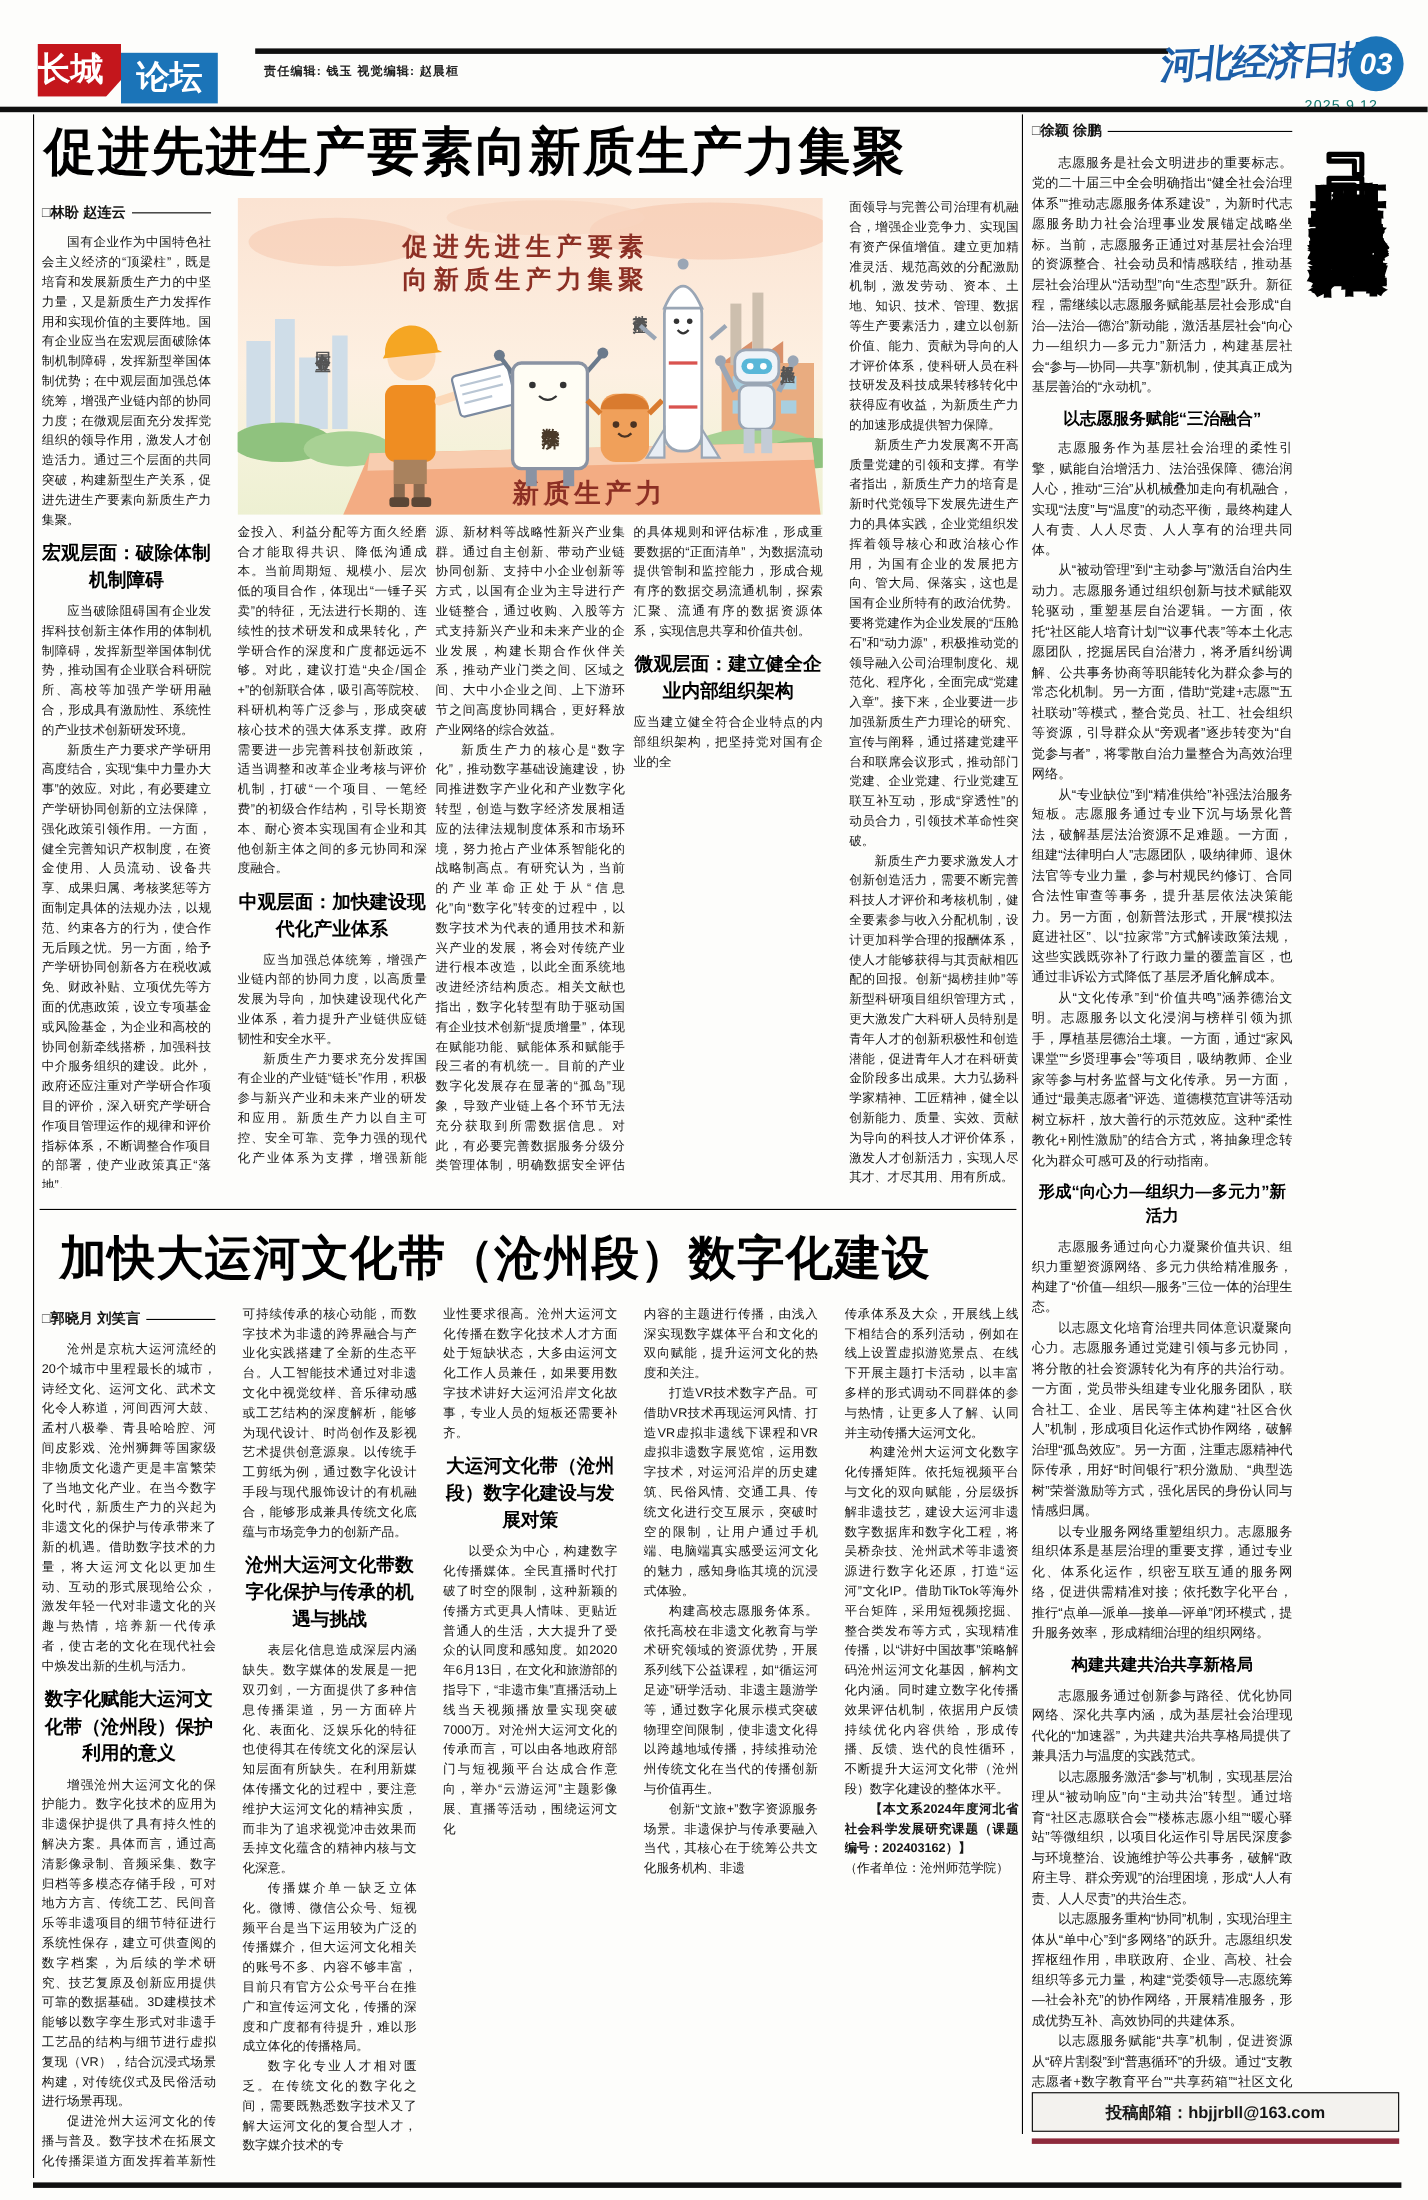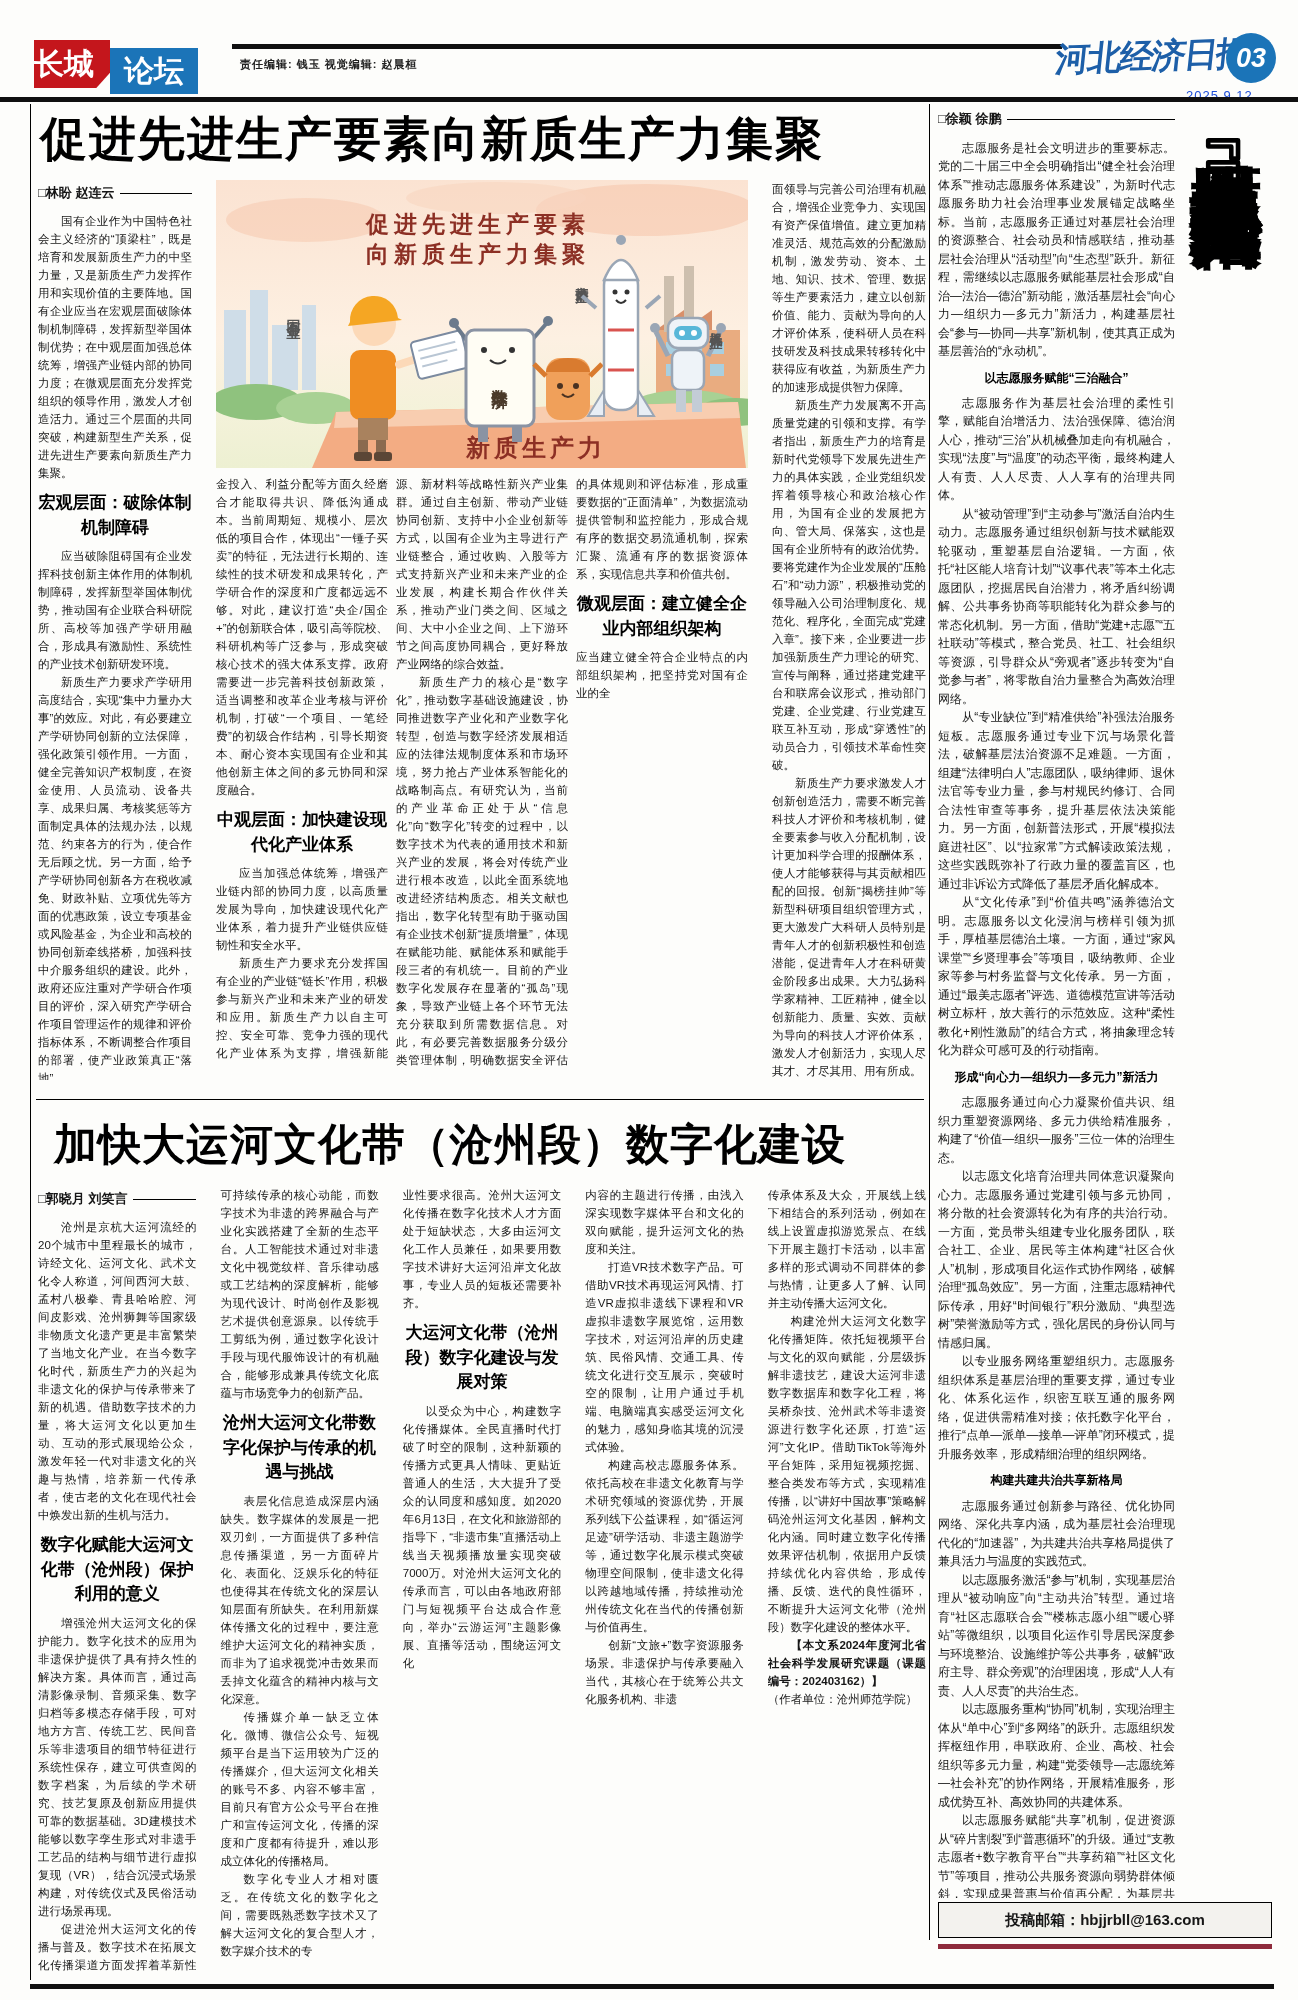--- a/index.html
+++ b/index.html
@@ -12,21 +12,21 @@
            width:76px;text-align:left;clip-path:polygon(0 0,100% 0,100% 68%,82% 100%,0 100%);}
   .logo-lt{background:#1b74b8;color:#fff;font-weight:900;font-size:30px;line-height:46px;
            width:88px;text-align:center;margin-top:8px;}
   .ed-line{left:240px;top:57px;font-size:11px;font-weight:700;color:#222;letter-spacing:1px;}
   .head-rule{left:232px;top:44px;width:830px;height:5px;background:#101010;}
   .mast-title{left:1056px;top:34px;width:170px;font-family:"Liberation Serif",serif;
               font-weight:900;font-size:34px;color:#1d5fa8;transform:skewX(-8deg) rotate(-2deg);
               letter-spacing:-2px;white-space:nowrap;}
   .page-circle{left:1226px;top:33px;width:50px;height:50px;border-radius:50%;background:#1b74b8;
                color:#fff;font-weight:900;font-size:27px;display:flex;align-items:center;justify-content:center;font-style:italic;}
-  .date{left:1186px;top:88px;font-size:13px;color:#1d4ed8;letter-spacing:1px;}
+  .date{left:1186px;top:88px;font-size:13px;color:#0f766e;letter-spacing:1px;}
   .header-bar{left:0;top:97px;width:1298px;height:5px;background:#101010;}
   
   .vline-left{left:30px;top:104px;width:1px;height:1876px;background:#000;}
   .vline-mid{left:929px;top:104px;width:1px;height:1836px;background:#000;}
   .hline-between{left:36px;top:1099px;width:888px;height:1px;background:#000;}
   .bottom-bar{left:30px;top:1984px;width:1244px;height:5px;background:#101010;}
   
   .art{line-height:18px;font-size:11.5px;text-align:justify;}
   h2.headline{font-family:"Liberation Serif",serif;font-weight:900;color:#000;margin:0;}
   .cols{display:flex;gap:24px;}
@@ -45,21 +45,21 @@
   #a1mid{width:532px;display:flex;flex-direction:column;}
   #a1midcols{margin-top:7px;flex:1;column-count:3;column-gap:8px;column-fill:auto;overflow:hidden;}
   #art1 .cols{height:900px;}
   
   #art2{left:38px;top:1104px;width:888px;height:878px;}
   #art2 .headline{font-size:43px;letter-spacing:1px;line-height:58px;margin:12px 0 12px 16px;}
   #art2 .cols{height:786px;}
   
   #art3{left:938px;top:106px;width:334px;height:1792px;display:flex;}
   #a3text{width:237px;overflow:hidden;font-size:12px;line-height:18.5px;text-align:justify;}
-  #a3text h3.b-h{font-size:12px;}
+  #a3text h3.b-h{font-size:15px;}
   #a3head{width:92px;margin-left:5px;writing-mode:vertical-rl;font-family:"Liberation Serif",serif;
           font-weight:900;font-size:72px;line-height:92px;letter-spacing:2px;color:#000;
           text-align:left;overflow:hidden;height:1792px;}
   
   .mailbox{left:938px;top:1902px;width:332px;height:34px;border:1px solid #000;background:#f3f2ee;
            display:flex;align-items:center;justify-content:center;font-size:15px;font-weight:700;}
   .maroon-bar{left:938px;top:1944px;width:334px;height:5px;background:#8e2b3c;}
   svg text{font-family:"Liberation Sans",sans-serif;}
 </style>
 </head>

